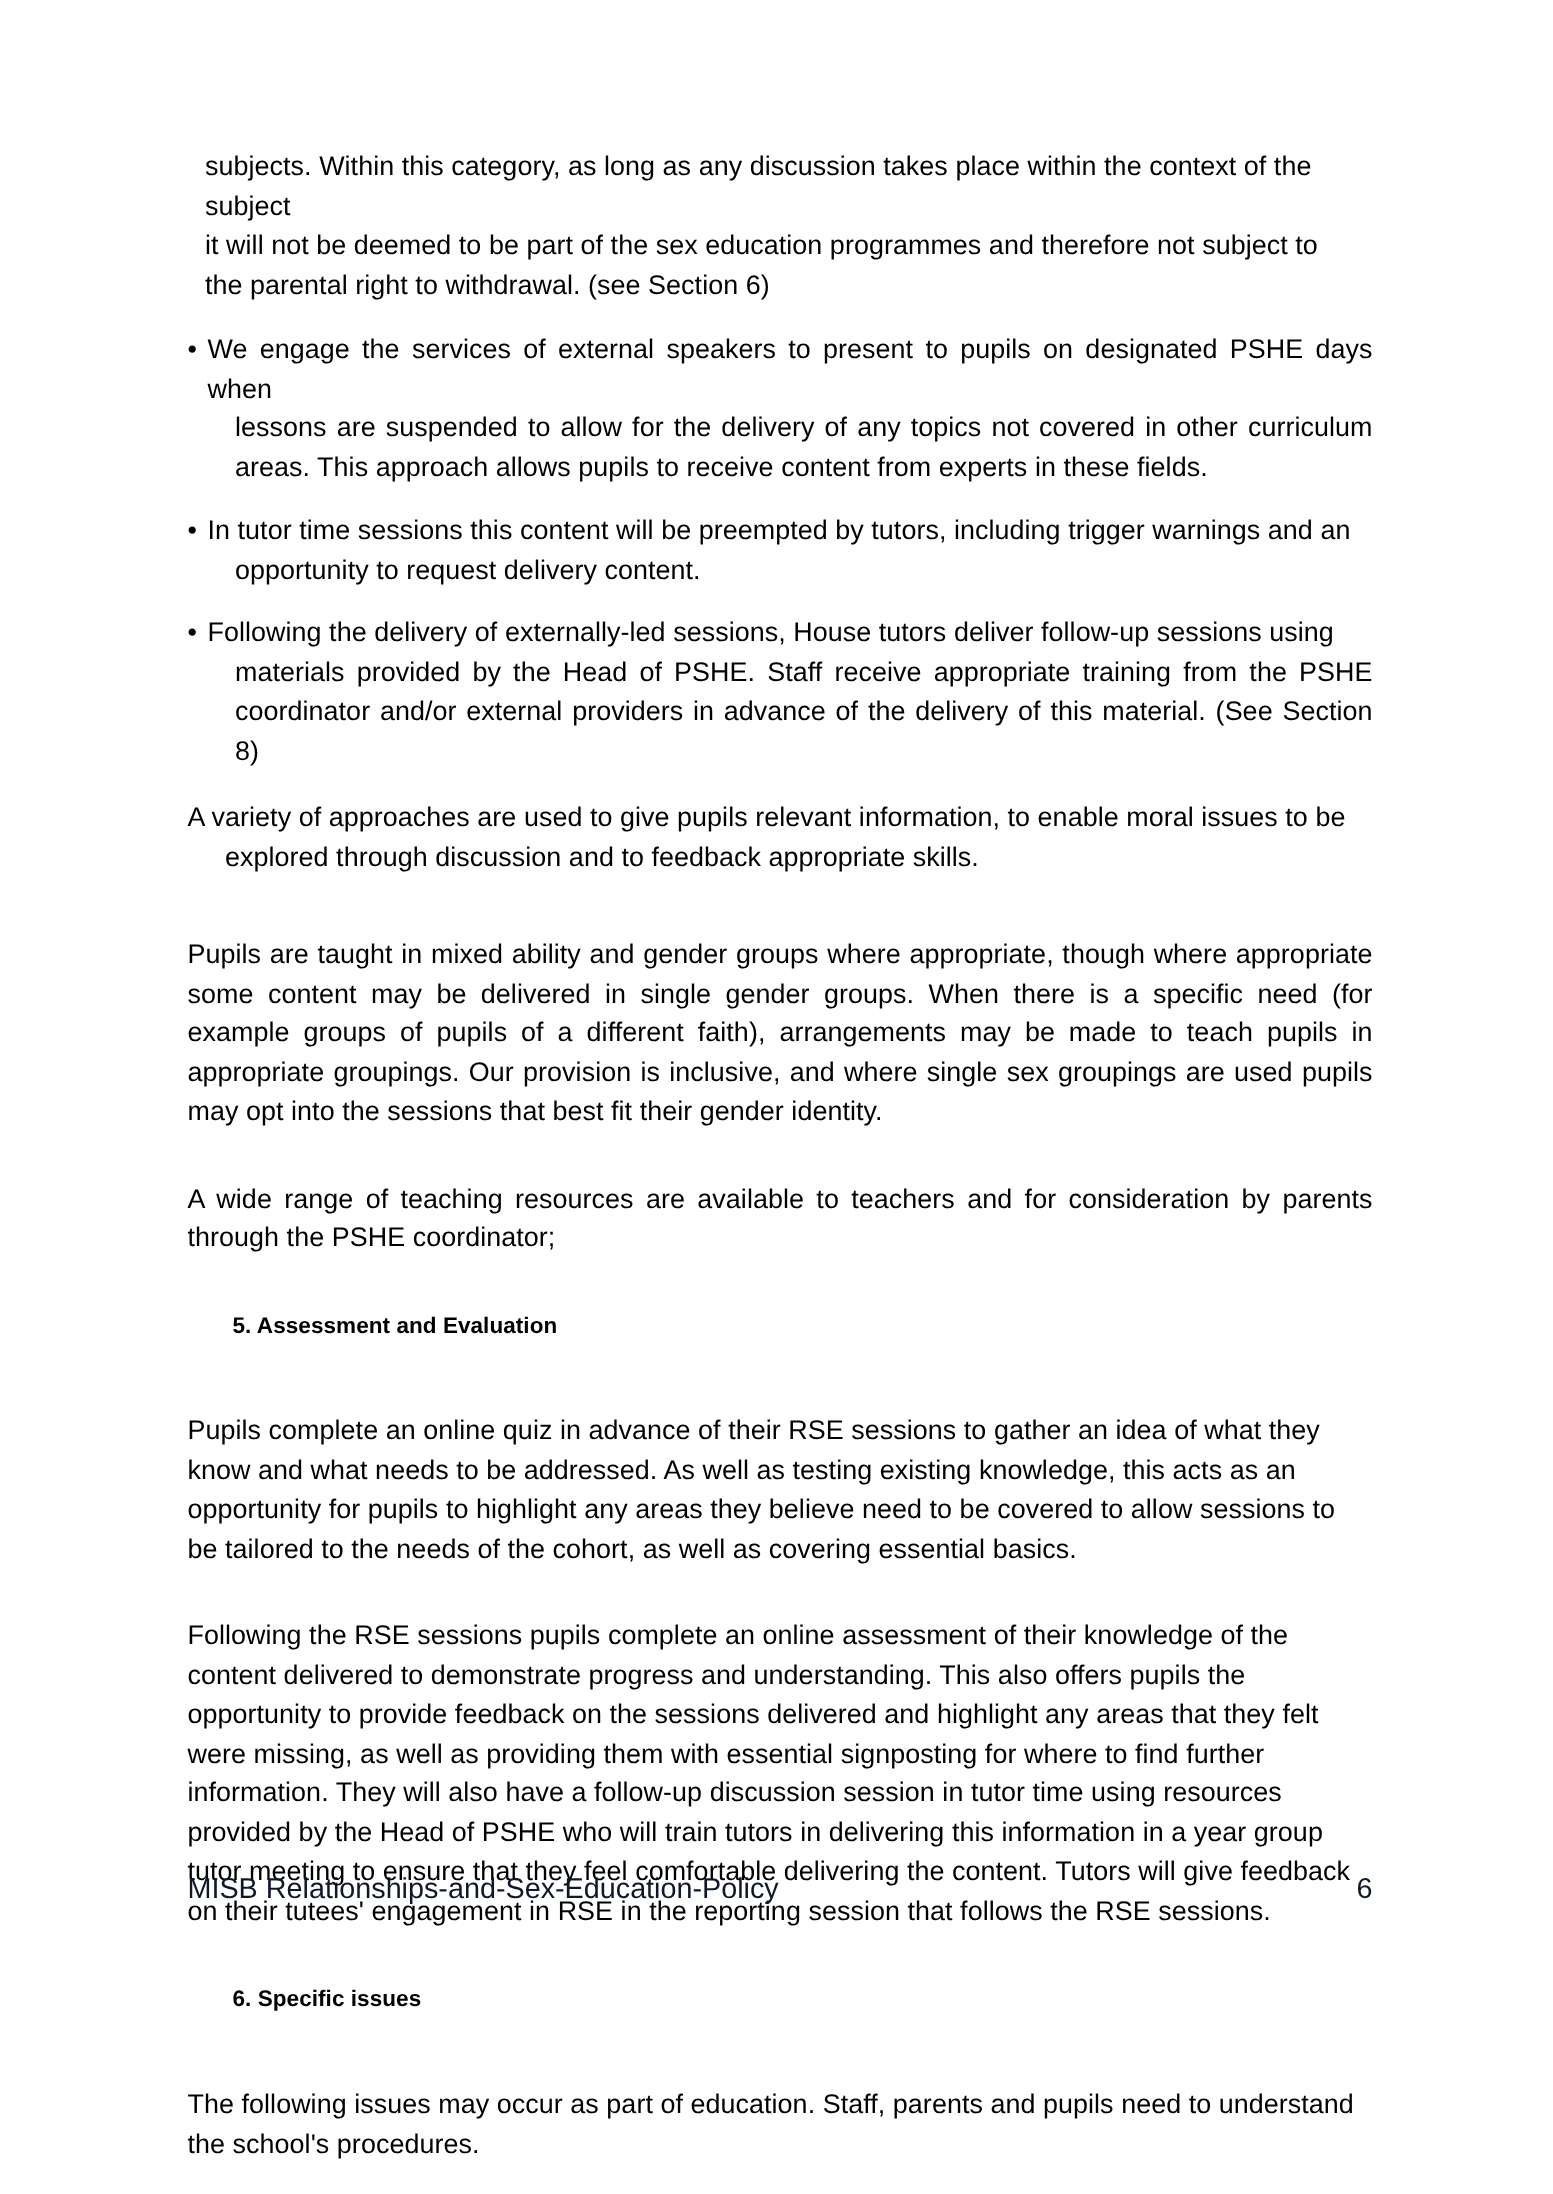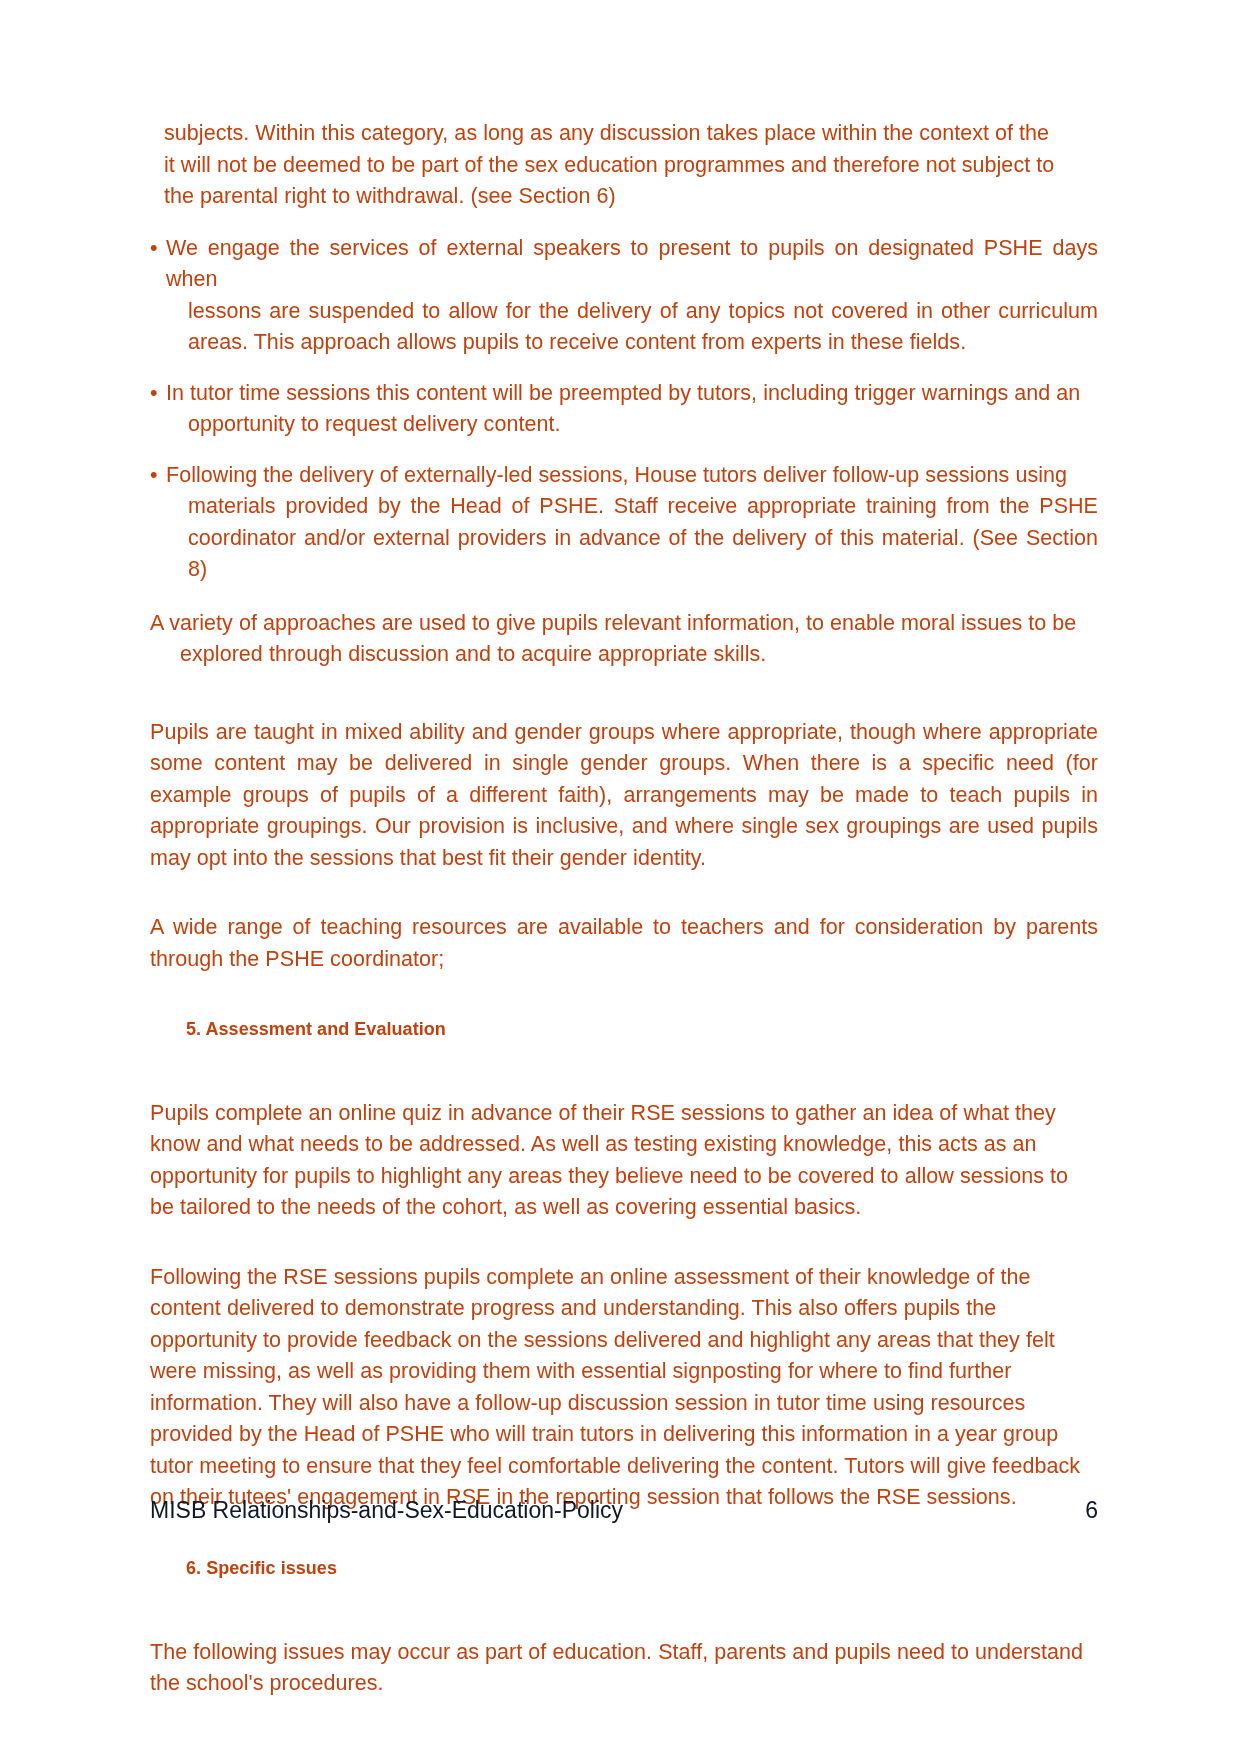--- a/index.html
+++ b/index.html
@@ -28,21 +28,21 @@
     top: 118px;
     width: 948px;
   }
   p, li, div.blk {
     margin: 0;
     padding: 0;
   }
   .body-text {
     font-size: 21.5px;
     line-height: 31.5px;
-    color: #c2410c;
+    color: #000000;
     letter-spacing: 0.05px;
   }
   
   .cont-para {
     margin-left: 14px;
     width: 918px;
   }
   .cont-para .ln {
     display: block;
   }
@@ -109,20 +109,21 @@
 </style>
 </head>
 <body>
 
 <div class="page">
 
   <div class="content">
 
     <div class="body-text cont-para">
       <span class="ln">subjects. Within this category, as long as any discussion takes place within the context of the</span>
+      <span class="ln">subject</span>
       <span class="ln">it will not be deemed to be part of the sex education programmes and therefore not subject to</span>
       <span class="ln">the parental right to withdrawal. (see Section 6)</span>
     </div>
 
     <div class="bullets">
 
       <div class="bullet body-text">
         <span class="dot">•</span>
         <span class="btext">
           <span>We engage the services of external speakers to present to pupils on designated PSHE days  when</span>
@@ -143,21 +144,21 @@
         <span class="btext">
           <span>Following the delivery of externally-led sessions, House tutors deliver follow-up sessions using</span>
           <span class="rest">materials provided by the Head of PSHE. Staff receive appropriate training from the PSHE coordinator and/or external providers in advance of the delivery of this material. (See Section 8)</span>
         </span>
       </div>
 
     </div>
 
     <div class="body-text para noJust indent-hang">
       <span>A variety of approaches are used to give pupils relevant information, to enable moral issues to be</span>
-      <span class="sub">explored through discussion and to acquire appropriate skills.</span>
+      <span class="sub">explored through discussion and to feedback appropriate skills.</span>
     </div>
 
     <div class="gap-md"></div>
 
     <p class="body-text para">Pupils are taught in mixed ability and gender groups where appropriate, though where appropriate some content may be delivered in single gender groups. When there is a specific need (for example groups of pupils of a different faith), arrangements may be made to teach pupils in appropriate groupings. Our provision is inclusive, and where single sex groupings are used pupils may opt into the sessions that best fit their gender identity.</p>
 
     <div class="gap-sm"></div>
 
     <p class="body-text para">A wide range of teaching resources are available to teachers and for consideration by parents through the PSHE coordinator;</p>
 

